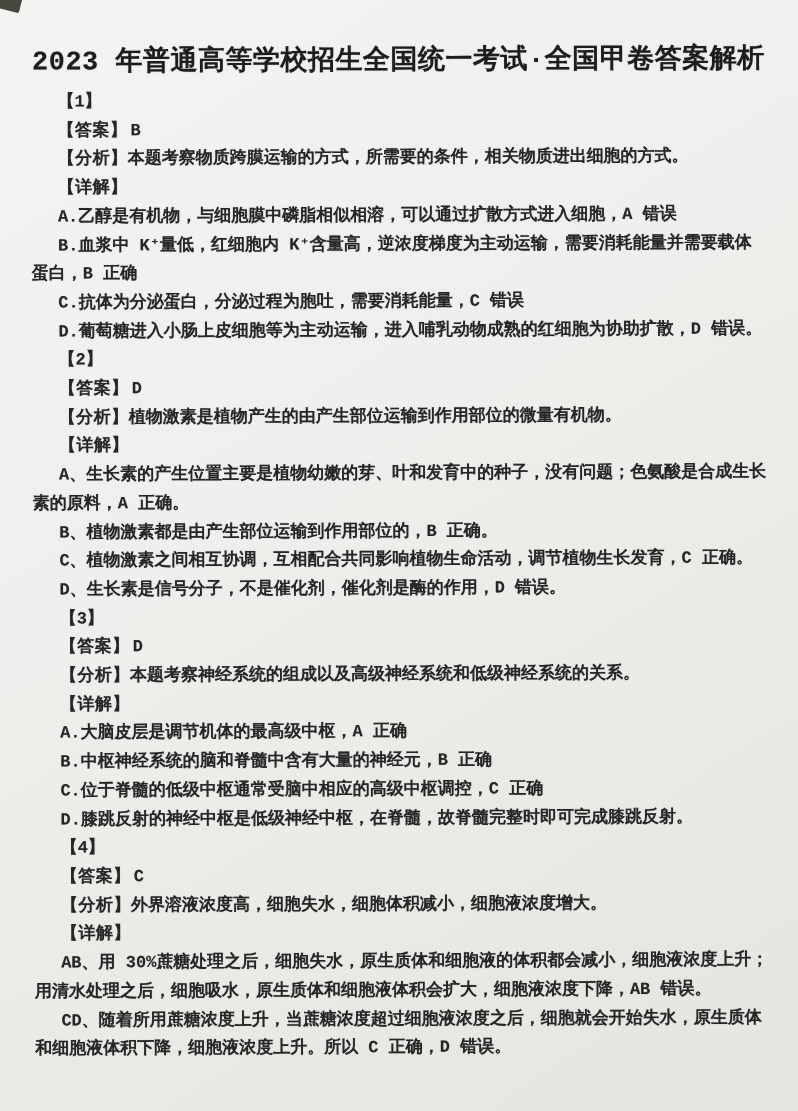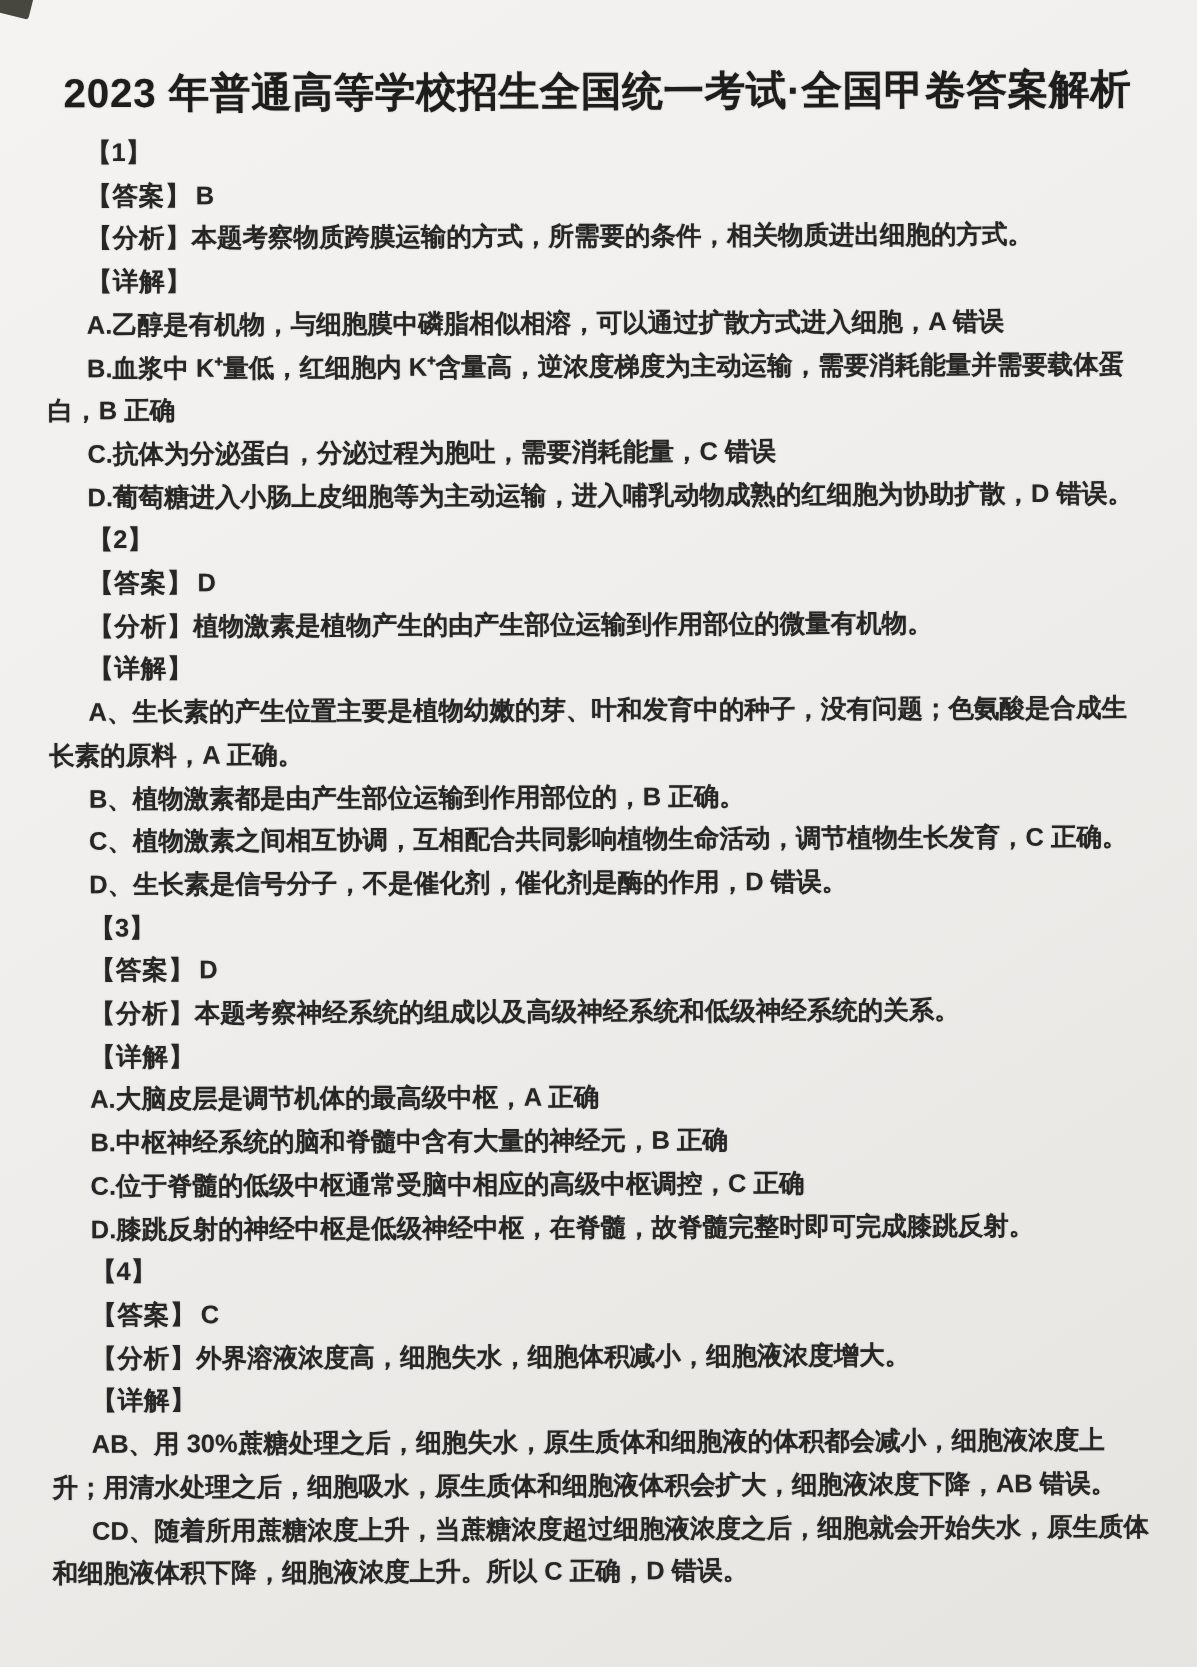--- a/index.html
+++ b/index.html
@@ -6,21 +6,21 @@
     margin: 0;
     padding: 0;
     background: #e9e8e5;
   }
   .photo {
     position: relative;
     width: 798px;
     height: 1111px;
     overflow: hidden;
     background: linear-gradient(148deg, #f4f3f1 0%, #f0efed 38%, #eae9e6 72%, #e5e4e1 100%);
-    font-family: Liberation Sans, sans-serif;
+    font-family: Liberation Mono, monospace;
   }
   .corner-mark {
     position: absolute;
     top: -5px;
     left: -7px;
     width: 28px;
     height: 15px;
     background: #474740;
     transform: rotate(14deg);
     border-radius: 2px;

